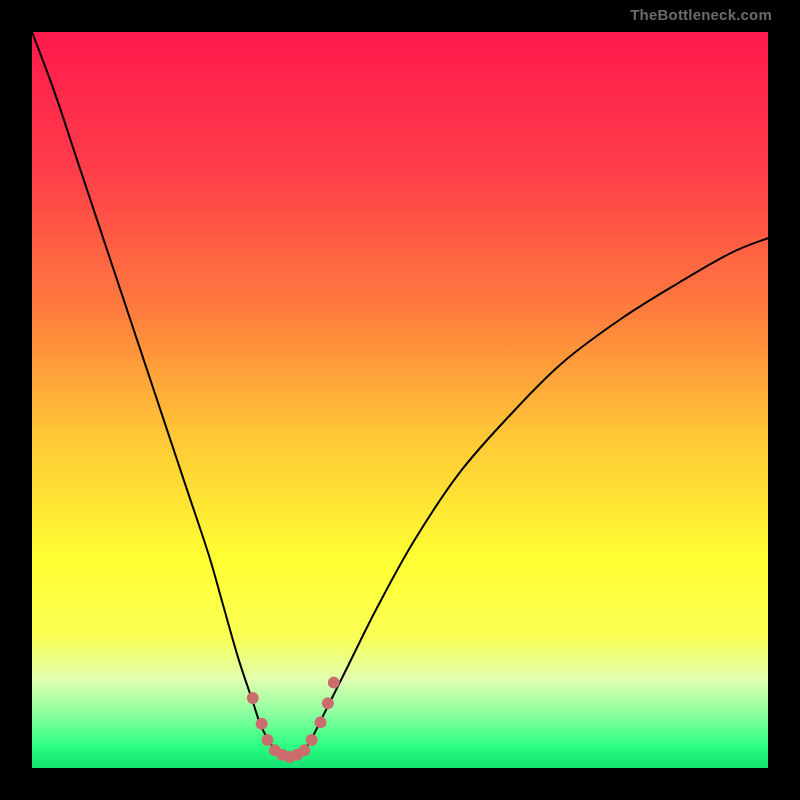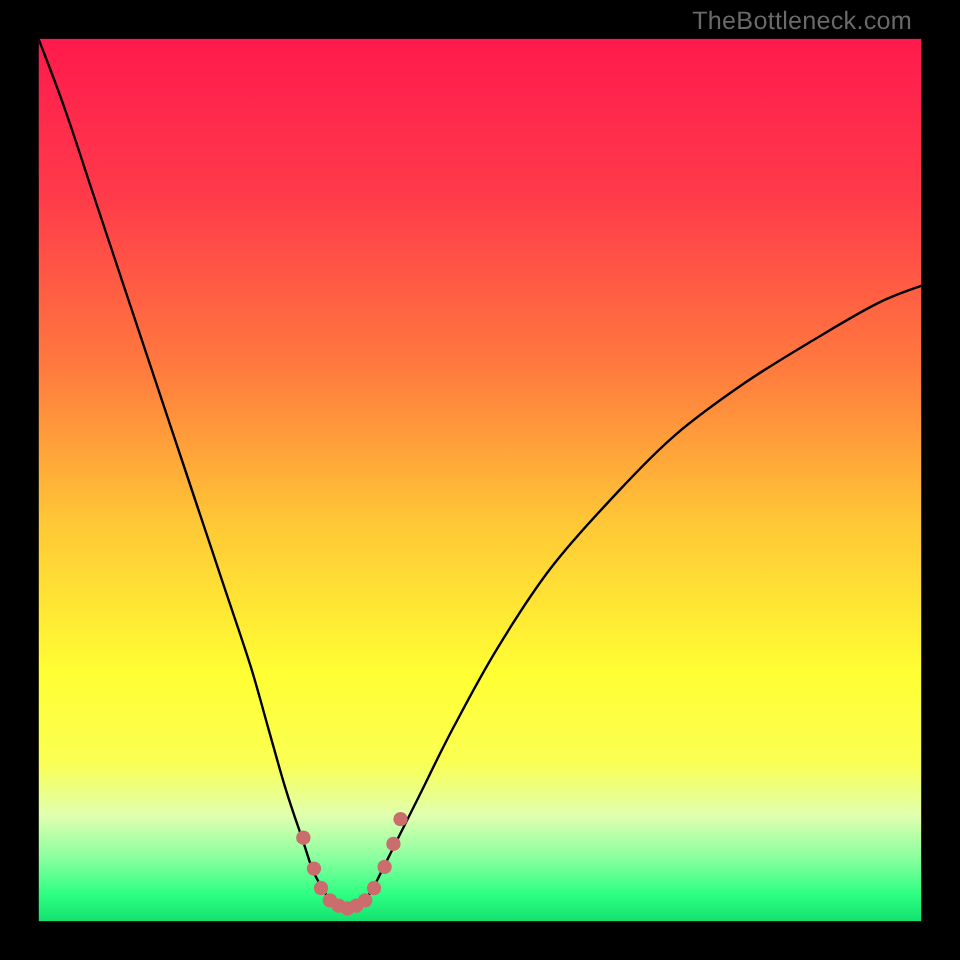--- a/index.html
+++ b/index.html
@@ -25,24 +25,24 @@
     height: 736px;
     overflow: hidden;
   }
   .gradient {
     position: absolute;
     left: 0; top: 0; right: 0; bottom: 0;
   }
   .watermark {
     position: absolute;
     top: 6px;
-    right: 40px;
+    right: 28px;
     color: #6a6a6a;
-    font-size: 21px;
-    font-weight: 400;
+    font-size: 15px;
+    font-weight: 700;
     letter-spacing: 0.2px;
   }
   svg.curves {
     position: absolute;
     left: 0; top: 0;
     width: 736px; height: 736px;
   }
 </style>
 </head>
 <body>

